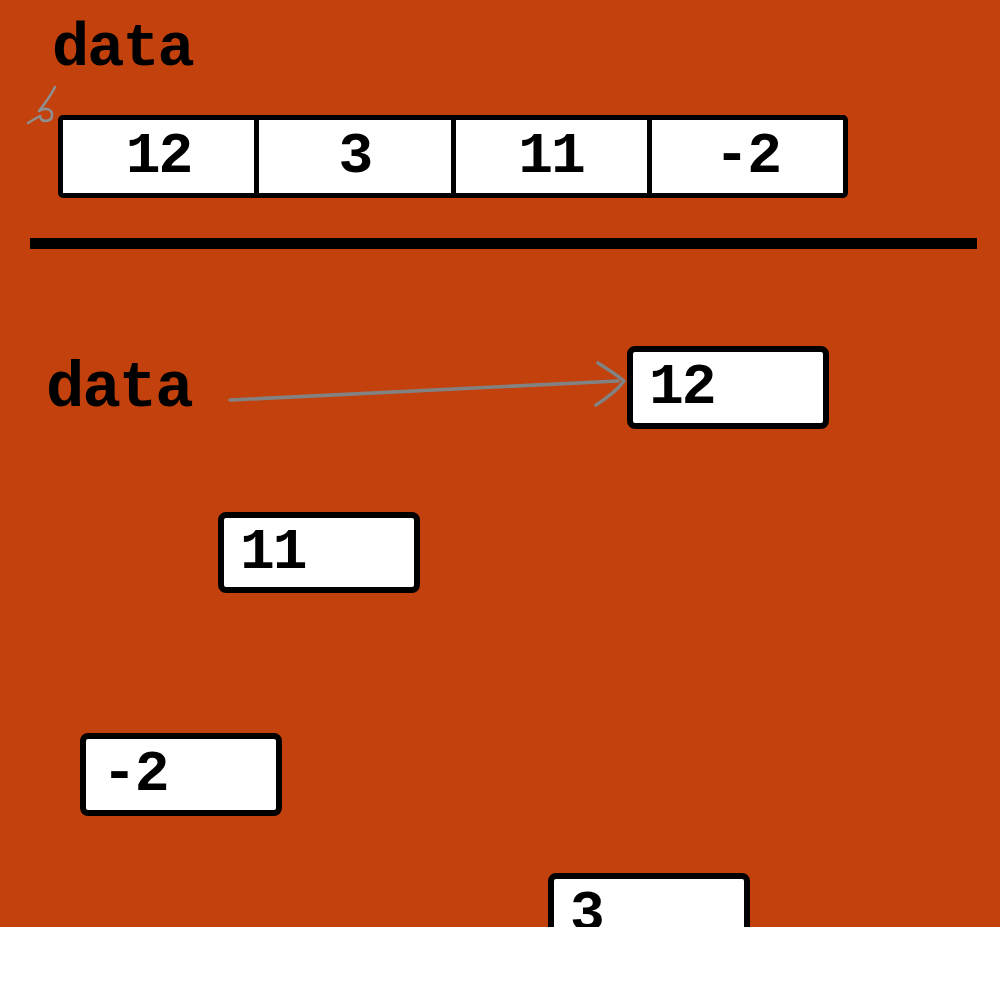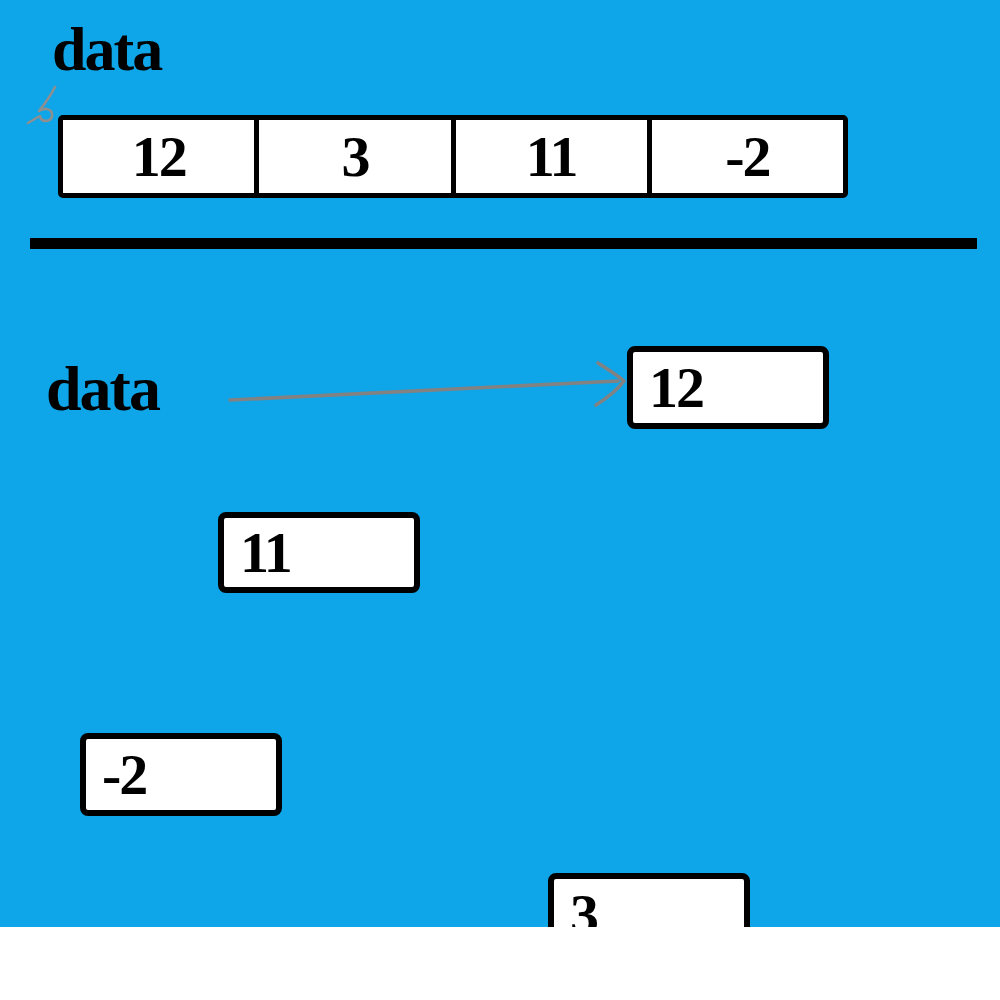--- a/index.html
+++ b/index.html
@@ -4,23 +4,23 @@
 <style>
   html, body {
     margin: 0;
     padding: 0;
     background: #ffffff;
   }
   .canvas {
     position: relative;
     width: 1000px;
     height: 927px;
-    background: #0ea5e9;
+    background: #c2410c;
     overflow: hidden;
-    font-family: Liberation Serif, serif;
+    font-family: Liberation Mono, monospace;
     color: #000000;
   }
   .label {
     position: absolute;
     font-weight: bold;
     font-size: 62px;
     letter-spacing: -2px;
     line-height: 62px;
     color: #000000;
     white-space: nowrap;

